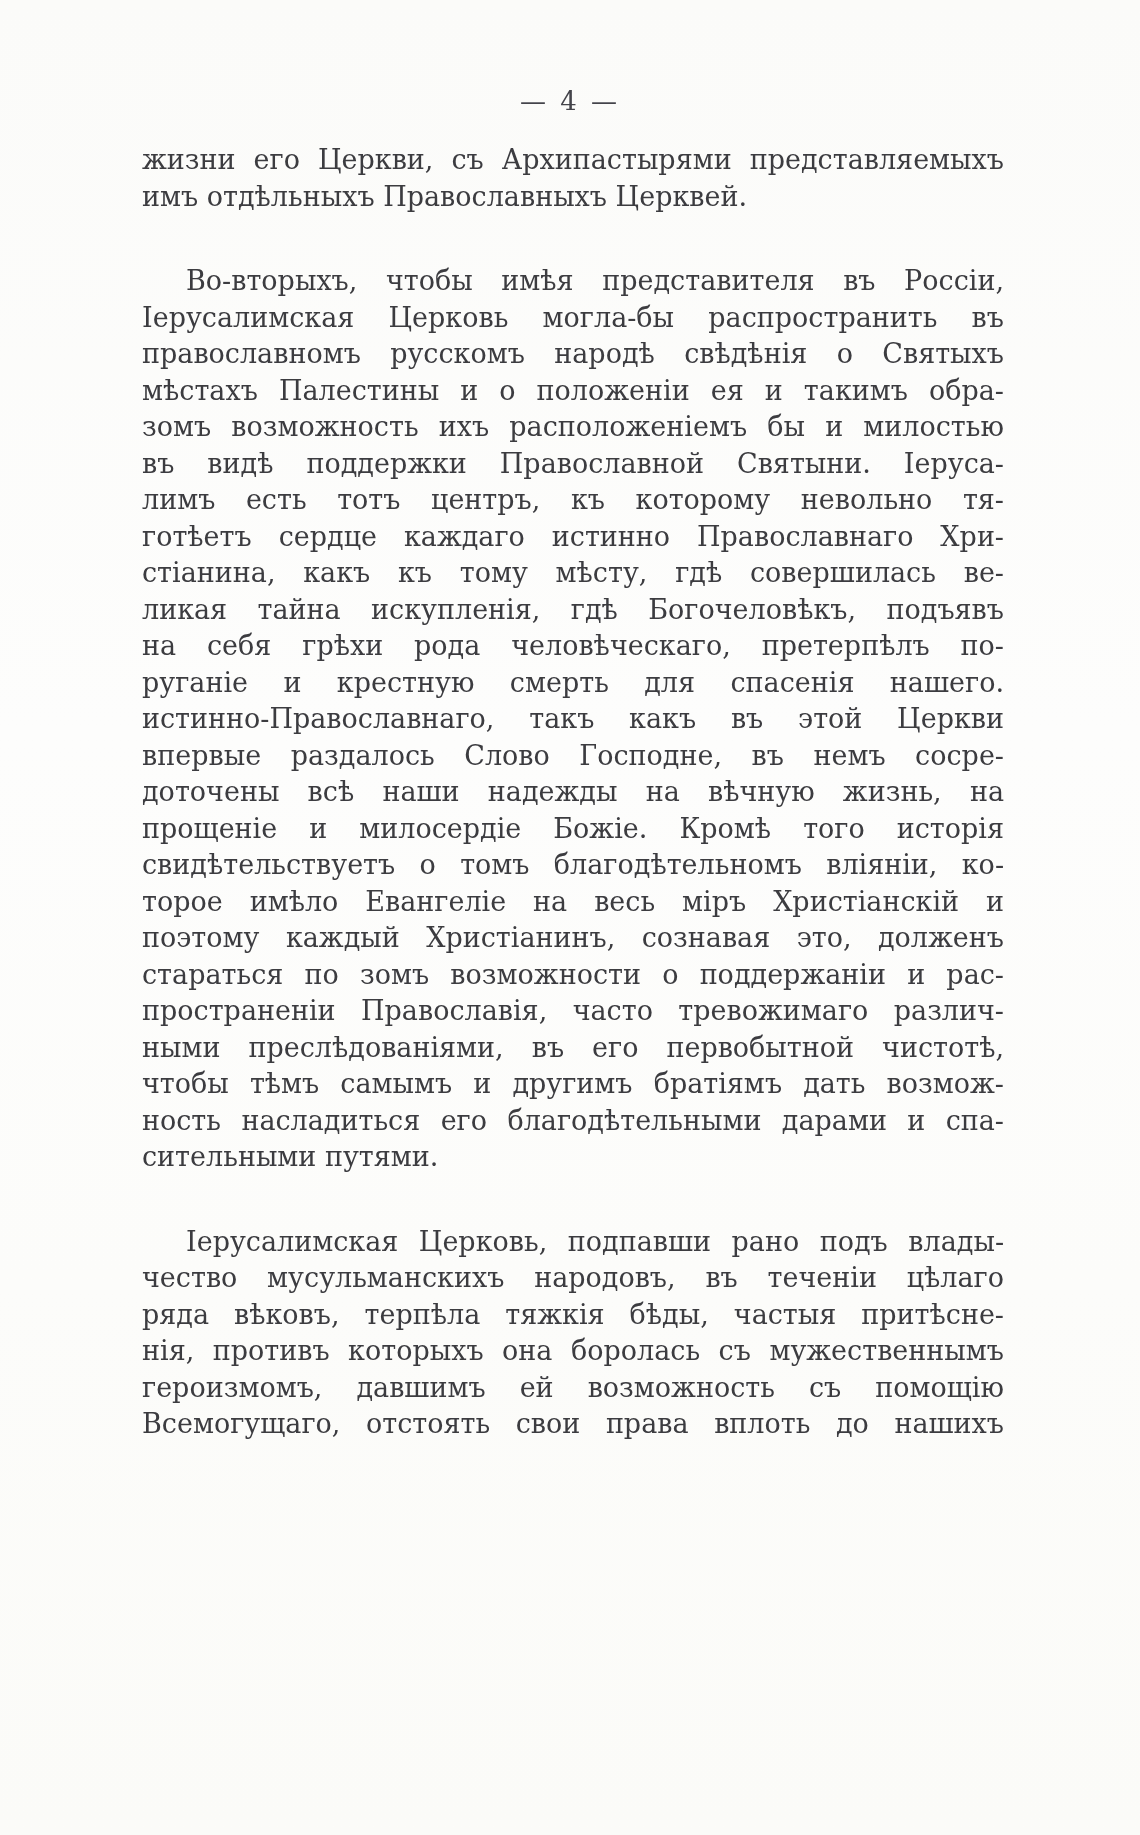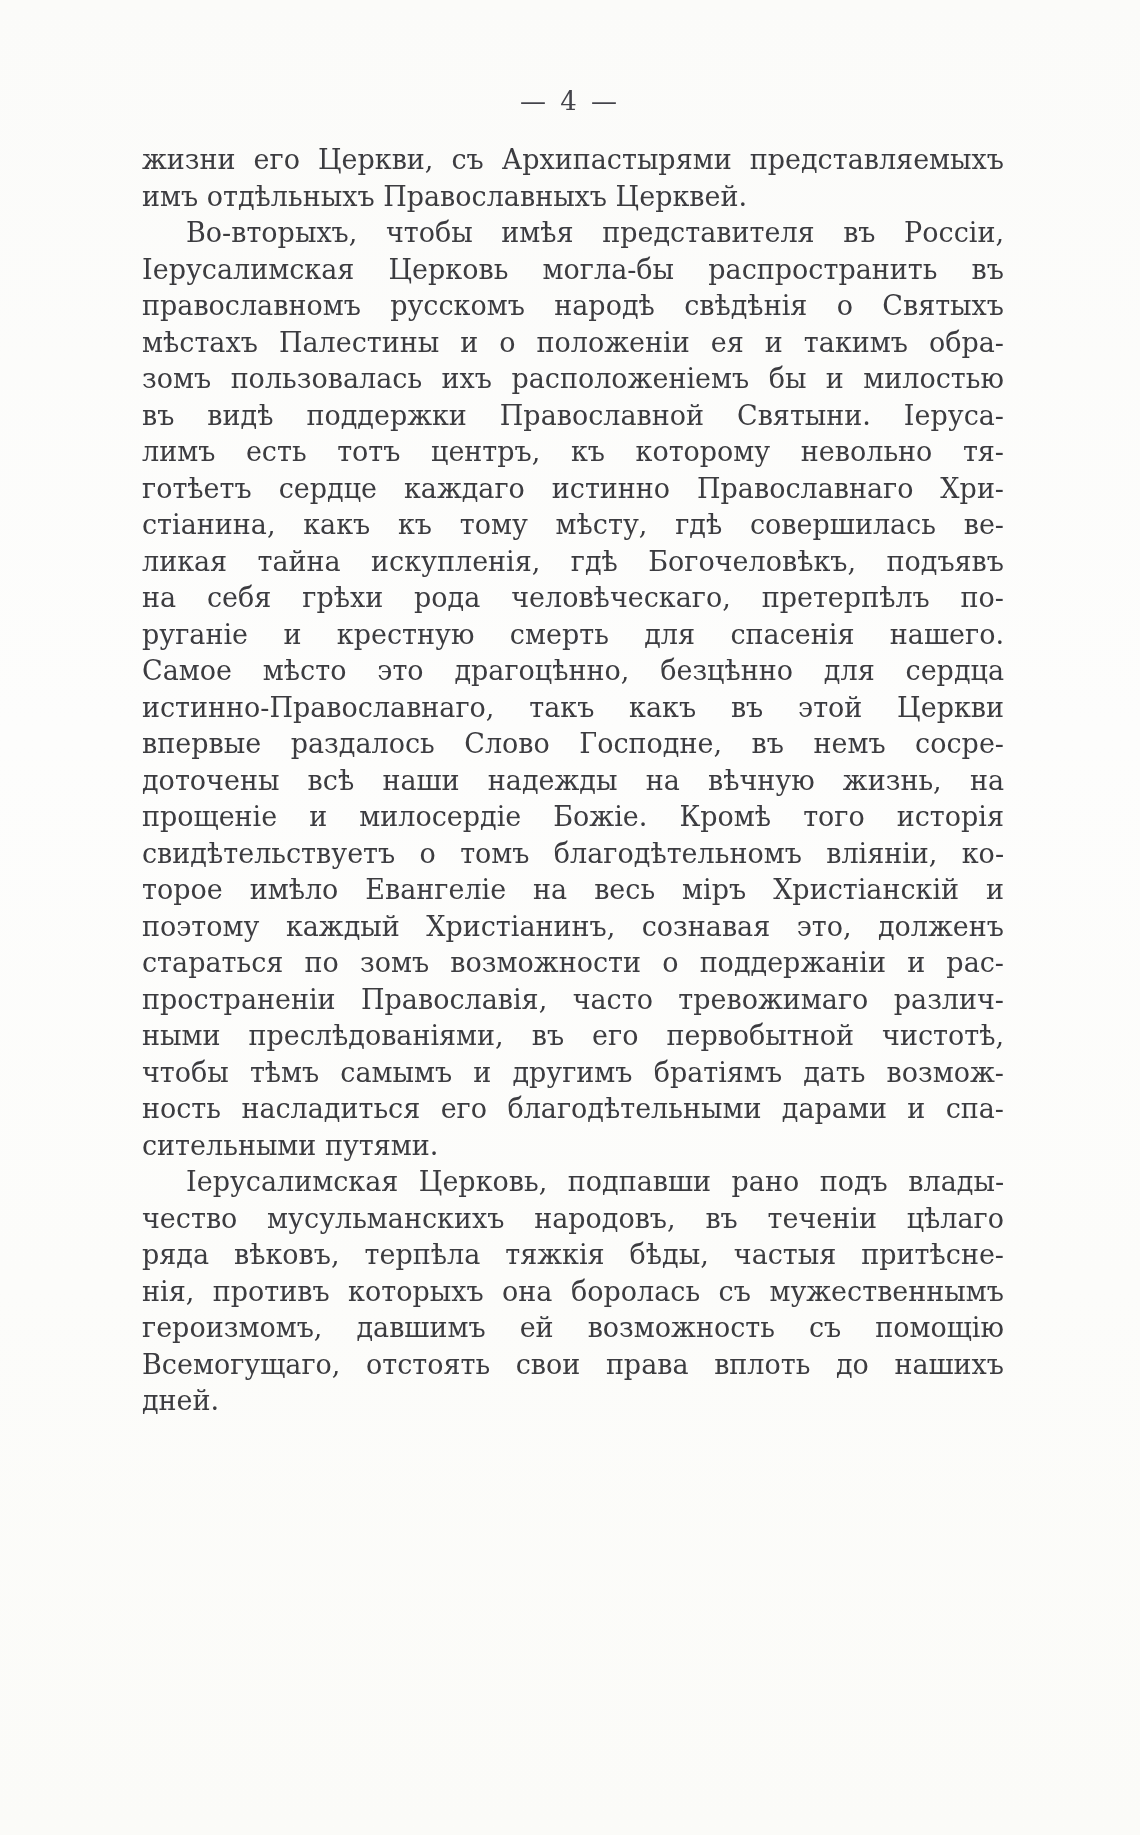--- a/index.html
+++ b/index.html
@@ -40,57 +40,56 @@
   .line {
     text-align: justify;
     text-align-last: justify;
   }
   .line.para-end {
     text-align: right;
     text-align-last: left;
   }
   .line.indent {
     text-indent: 44px;
+    margin-top: 48px;
   }
 </style>
 </head>
 <body>
 
 <div class="page">
   <div class="page-number">— 4 —</div>
   <div class="text-block" id="text-block">
       <div class="line">жизни его Церкви, съ Архипастырями представляемыхъ</div>
       <div class="line para-end">имъ отдѣльныхъ Православныхъ Церквей.</div>
       <div class="line indent">Во-вторыхъ, чтобы имѣя представителя въ Россіи,</div>
       <div class="line">Іерусалимская Церковь могла-бы распространить въ</div>
       <div class="line">православномъ русскомъ народѣ свѣдѣнія о Святыхъ</div>
       <div class="line">мѣстахъ Палестины и о положеніи ея и такимъ обра-</div>
-      <div class="line">зомъ пользовалась ихъ расположеніемъ бы и милостью</div>
+      <div class="line">зомъ возможность ихъ расположеніемъ бы и милостью</div>
       <div class="line">въ видѣ поддержки Православной Святыни. Іеруса-</div>
       <div class="line">лимъ есть тотъ центръ, къ которому невольно тя-</div>
       <div class="line">готѣетъ сердце каждаго истинно Православнаго Хри-</div>
       <div class="line">стіанина, какъ къ тому мѣсту, гдѣ совершилась ве-</div>
       <div class="line">ликая тайна искупленія, гдѣ Богочеловѣкъ, подъявъ</div>
       <div class="line">на себя грѣхи рода человѣческаго, претерпѣлъ по-</div>
       <div class="line">руганіе и крестную смерть для спасенія нашего.</div>
-      <div class="line">Самое мѣсто это драгоцѣнно, безцѣнно для сердца</div>
       <div class="line">истинно-Православнаго, такъ какъ въ этой Церкви</div>
       <div class="line">впервые раздалось Слово Господне, въ немъ сосре-</div>
       <div class="line">доточены всѣ наши надежды на вѣчную жизнь, на</div>
       <div class="line">прощеніе и милосердіе Божіе. Кромѣ того исторія</div>
       <div class="line">свидѣтельствуетъ о томъ благодѣтельномъ вліяніи, ко-</div>
       <div class="line">торое имѣло Евангеліе на весь міръ Христіанскій и</div>
       <div class="line">поэтому каждый Христіанинъ, сознавая это, долженъ</div>
       <div class="line">стараться по зомъ возможности о поддержаніи и рас-</div>
       <div class="line">пространеніи Православія, часто тревожимаго различ-</div>
       <div class="line">ными преслѣдованіями, въ его первобытной чистотѣ,</div>
       <div class="line">чтобы тѣмъ самымъ и другимъ братіямъ дать возмож-</div>
       <div class="line">ность насладиться его благодѣтельными дарами и спа-</div>
       <div class="line para-end">сительными путями.</div>
       <div class="line indent">Іерусалимская Церковь, подпавши рано подъ влады-</div>
       <div class="line">чество мусульманскихъ народовъ, въ теченіи цѣлаго</div>
       <div class="line">ряда вѣковъ, терпѣла тяжкія бѣды, частыя притѣсне-</div>
       <div class="line">нія, противъ которыхъ она боролась съ мужественнымъ</div>
       <div class="line">героизмомъ, давшимъ ей возможность съ помощію</div>
       <div class="line">Всемогущаго, отстоять свои права вплоть до нашихъ</div>
-      <div class="line para-end">дней.</div>
     </div>
 </div>
 
 </body></html>

